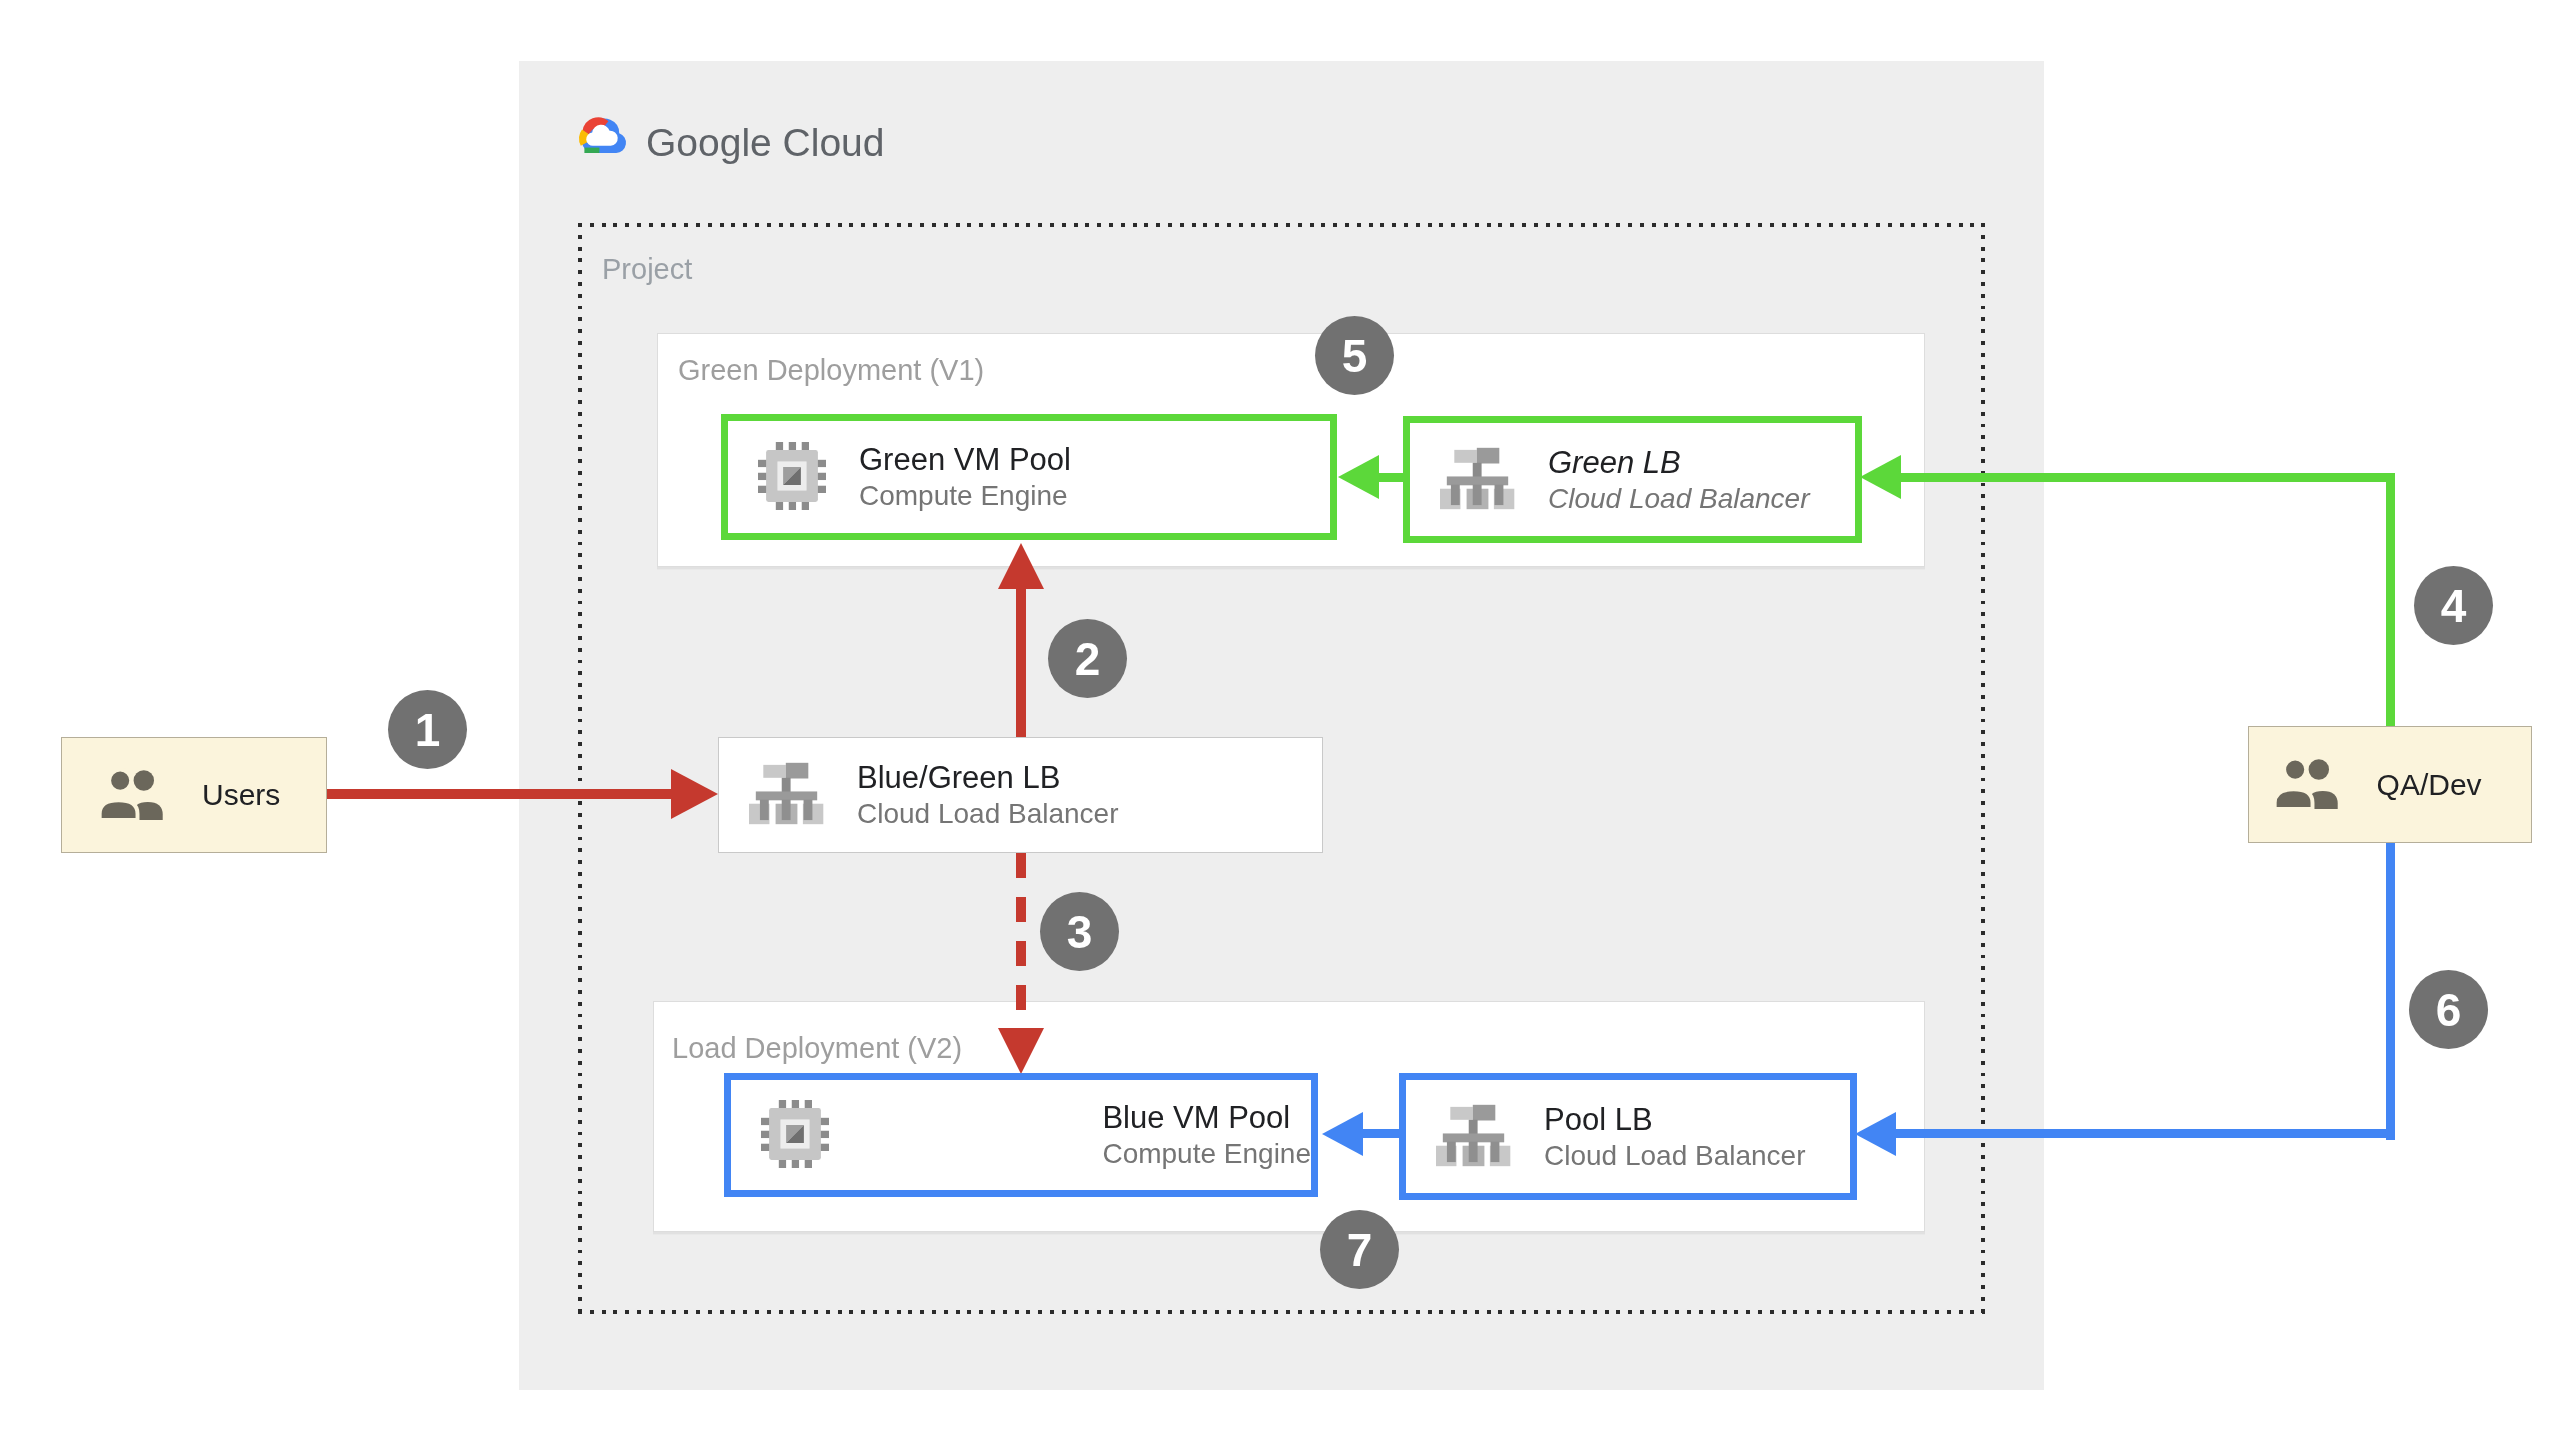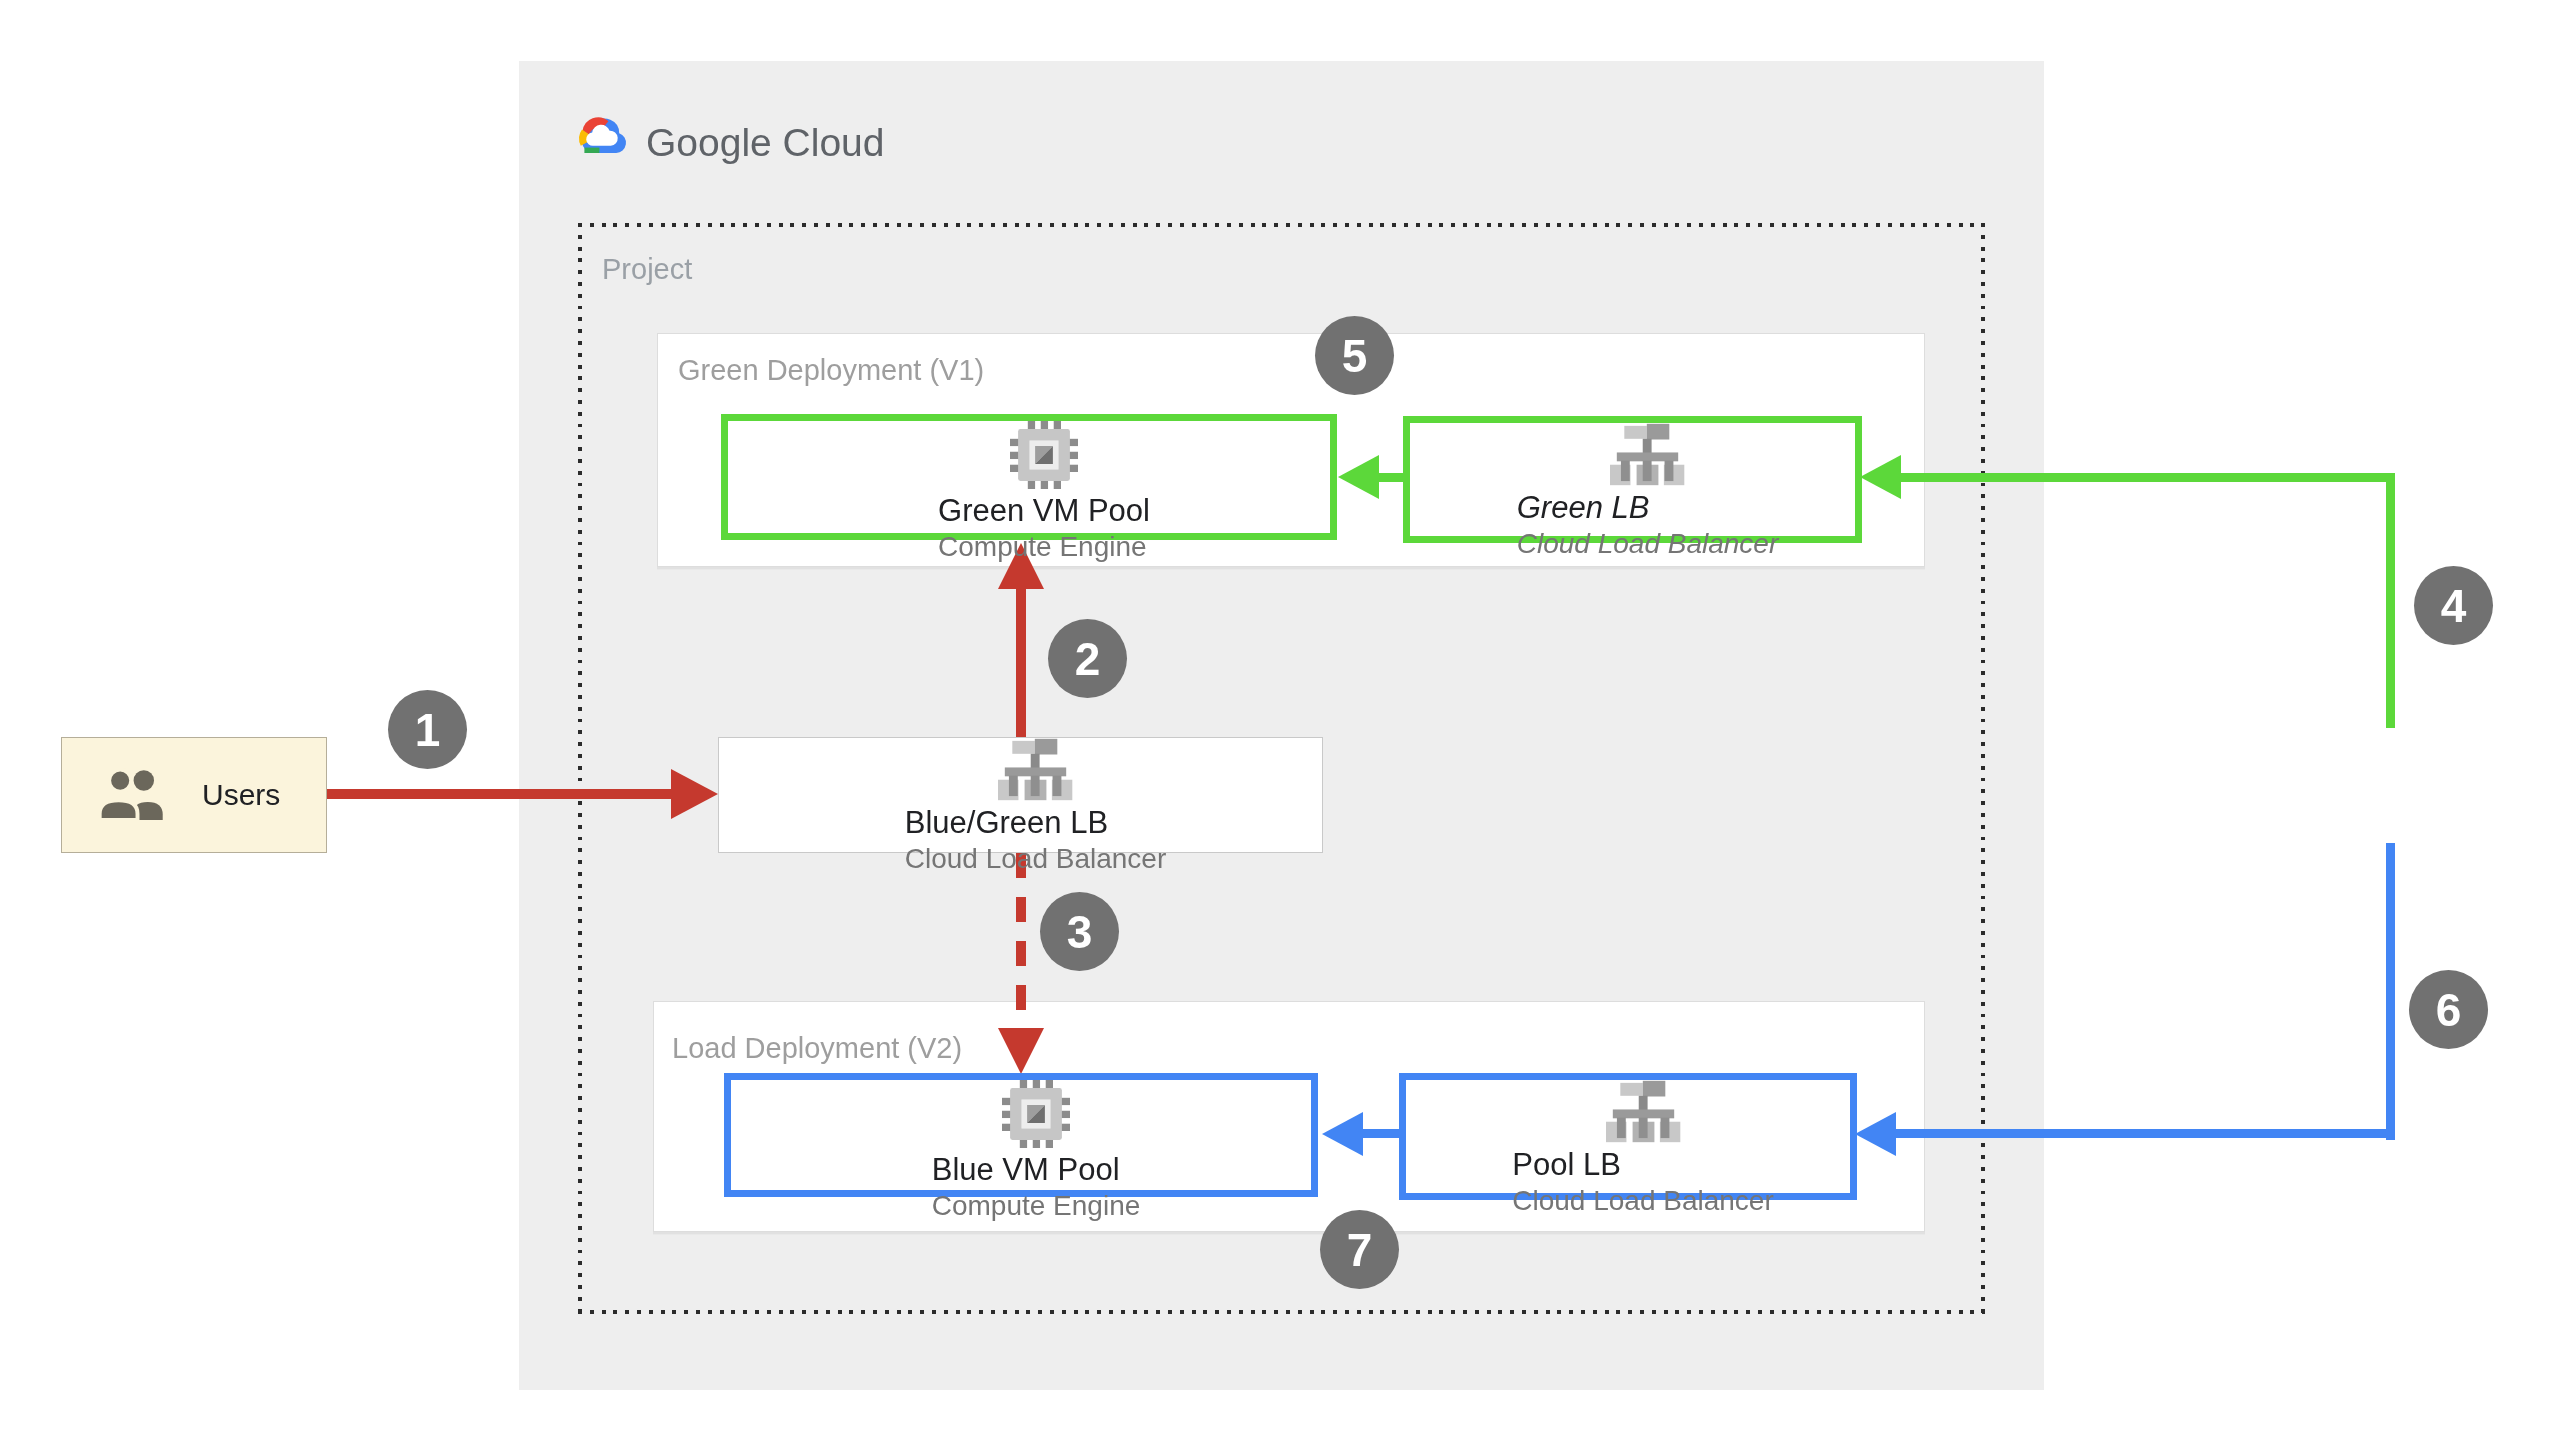--- a/index.html
+++ b/index.html
@@ -17,21 +17,21 @@
   .project{left:578px;top:223px;width:1407px;height:1091px;}
   .dot-h{position:absolute;left:0;width:100%;height:3.9px;background:repeating-linear-gradient(90deg,#2b2b2b 0 3.9px,transparent 3.9px 11.8px);}
   .dot-v{position:absolute;top:0;width:3.9px;height:100%;background:repeating-linear-gradient(180deg,#2b2b2b 0 3.9px,transparent 3.9px 11.8px);}
   .project-label{left:602px;top:253px;font-size:29px;color:#9AA0A6;white-space:nowrap;}
   
   .container{background:#ffffff;border:1.6px solid #DDDDDD;box-sizing:border-box;box-shadow:0 2.4px 0 rgba(0,0,0,0.05);}
   .green-container{left:657px;top:333px;width:1268px;height:234px;}
   .blue-container{left:653px;top:1001px;width:1272px;height:231px;}
   .group-label{font-size:29px;color:#9E9E9E;white-space:nowrap;}
   
-  .node{background:#ffffff;box-sizing:border-box;display:flex;align-items:center;padding-left:30px;flex-direction:column;}
+  .node{background:#ffffff;box-sizing:border-box;display:flex;align-items:center;padding-left:30px;gap:33px;}
   .node.plain{border:1.6px solid #C9C9C9;}
   .node.green{border:7px solid #5CD83A;}
   .node.blue{border:7px solid #4285F4;}
   .ntext{display:flex;flex-direction:column;justify-content:center;}
   .ntitle{font-size:31px;color:#202124;font-weight:500;line-height:37px;white-space:nowrap;}
   .nsub{font-size:28px;color:#757575;font-weight:400;line-height:35px;white-space:nowrap;}
   
   .actor{background:#FBF4DC;border:1.6px solid #B5AE99;box-sizing:border-box;display:flex;align-items:center;padding-left:23.6px;gap:25px;}
   .actor-label{font-size:30px;color:#202124;white-space:nowrap;}
   
@@ -232,20 +232,31 @@
       <svg viewBox="0 0 100 66" width="79" height="52">
         <circle cx="58" cy="16" r="13" fill="#6B675B"></circle>
         <path d="M44 66 v-7 q0-16 19-16 q19 0 19 16 v7 z" fill="#6B675B"></path>
         <circle cx="28" cy="16" r="14" fill="#6B675B" stroke="#FBF4DC" stroke-width="5"></circle>
         <path d="M2 66 v-8 q0-17 24-17 q24 0 24 17 v8 z" fill="#6B675B" stroke="#FBF4DC" stroke-width="5"></path>
       </svg>
     </span>
     <div class="actor-label">Users</div>
   </div>
 
+  <div class="abs actor" style="left:2248px;top:726px;width:284px;height:117px;">
+    <span>
+      <svg viewBox="0 0 100 66" width="79" height="52">
+        <circle cx="58" cy="16" r="13" fill="#6B675B"></circle>
+        <path d="M44 66 v-7 q0-16 19-16 q19 0 19 16 v7 z" fill="#6B675B"></path>
+        <circle cx="28" cy="16" r="14" fill="#6B675B" stroke="#FBF4DC" stroke-width="5"></circle>
+        <path d="M2 66 v-8 q0-17 24-17 q24 0 24 17 v8 z" fill="#6B675B" stroke="#FBF4DC" stroke-width="5"></path>
+      </svg>
+    </span>
+    <div class="actor-label">QA/Dev</div>
+  </div>
 
   <div class="badge" style="left:388px;top:690px;">1</div>
   <div class="badge" style="left:1048px;top:619px;">2</div>
   <div class="badge" style="left:1040px;top:892px;">3</div>
   <div class="badge" style="left:2414px;top:566px;">4</div>
   <div class="badge" style="left:1315px;top:316px;">5</div>
   <div class="badge" style="left:2409px;top:970px;">6</div>
   <div class="badge" style="left:1320px;top:1210px;">7</div>
 
 </div>

